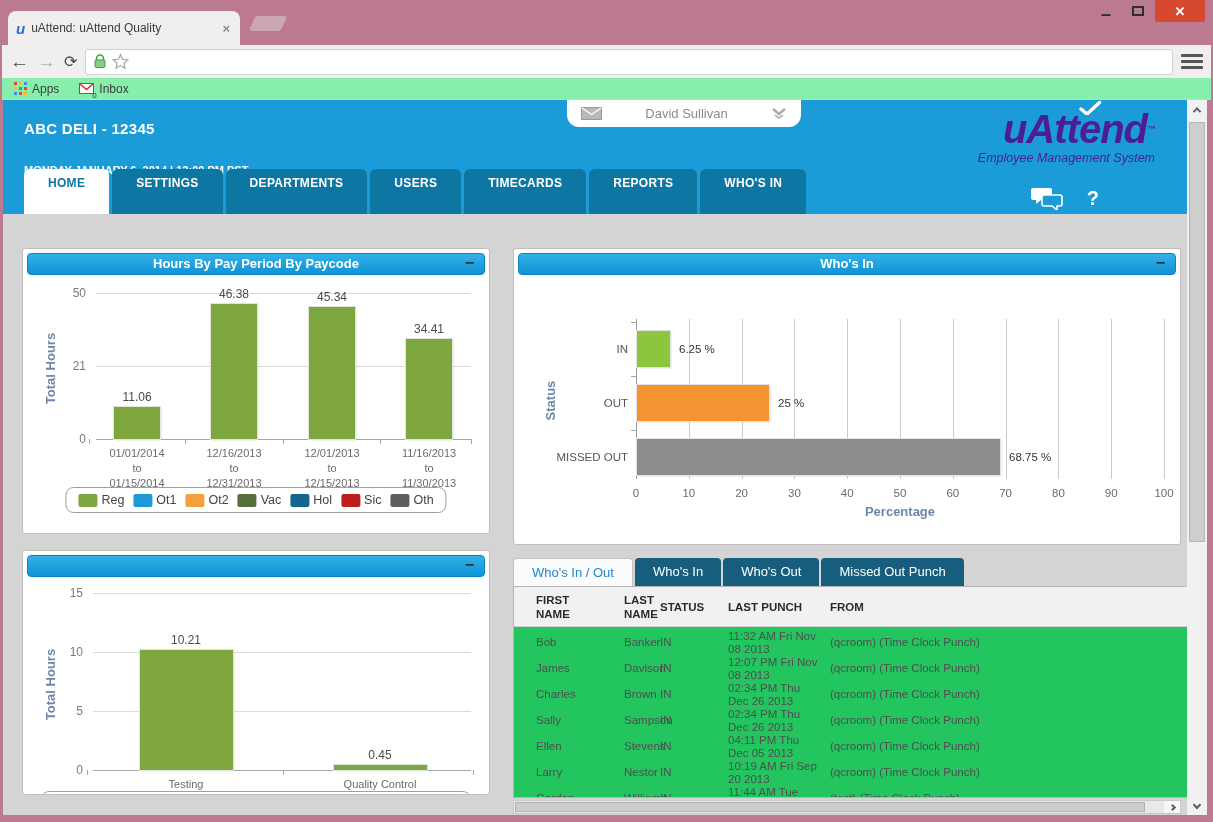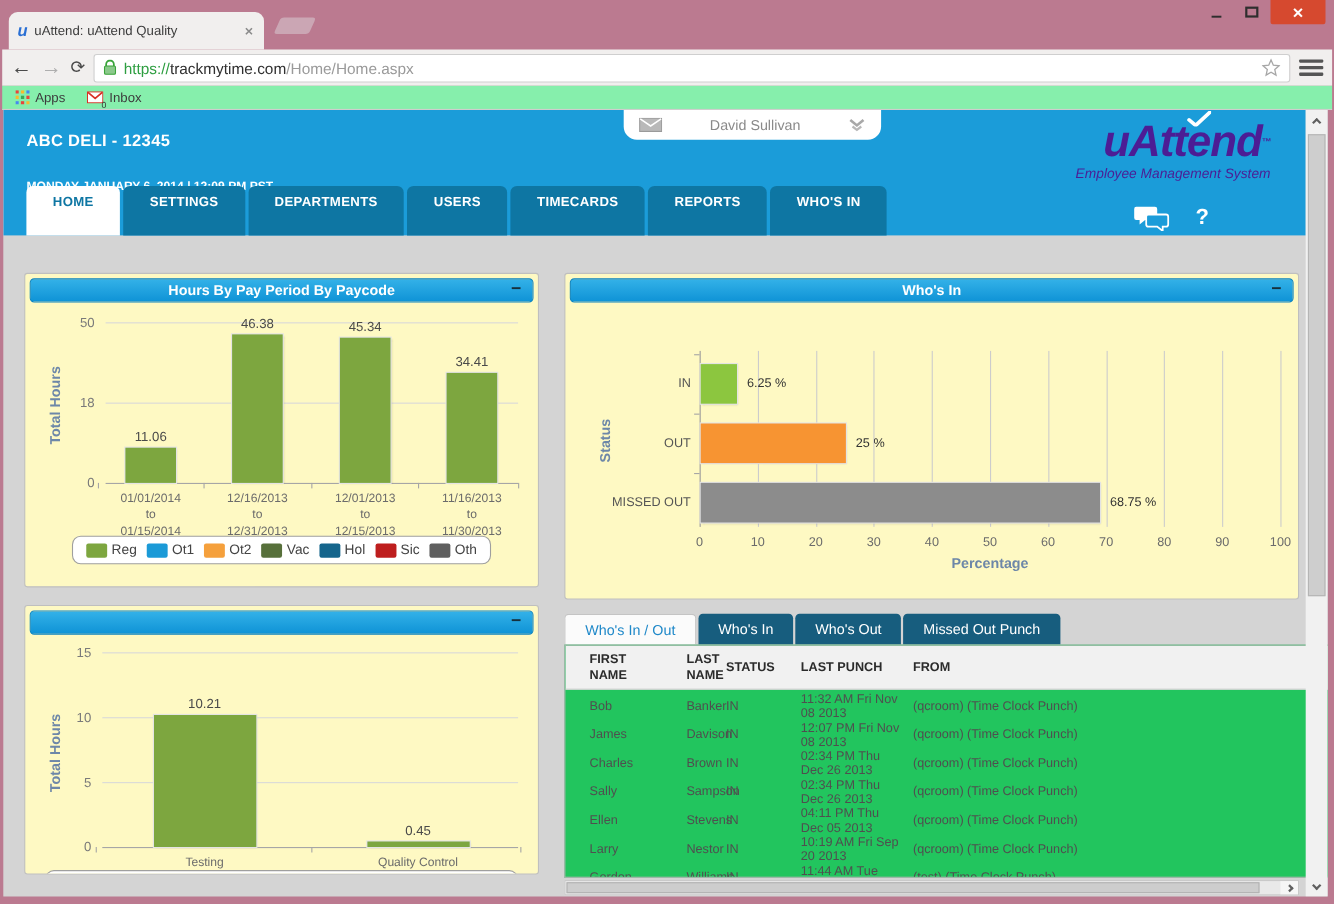--- a/index.html
+++ b/index.html
@@ -56,21 +56,21 @@
   .logo-check { position:absolute; right:54px; top:-7px; }
   .logo-tagline { font-size:12.5px; font-style:italic; margin-top:1px; }
   .main-nav { position:absolute; left:21px; bottom:0; display:flex; gap:3px; }
   .nav-tab { height:45px; line-height:29px; padding:0 24px; background:#0e76a3; color:#fff;
              font-size:12px; font-weight:bold; border-radius:6px 6px 0 0; letter-spacing:.3px; }
   .nav-tab.active { background:#fff; color:#0e76a3; }
   .header-icons { position:absolute; right:88px; bottom:4px; display:flex; align-items:center; gap:22px; }
   .help-glyph { color:#fff; font-size:20px; font-weight:bold; }
 
   
-  .card { position:absolute; background:#fef9c3; border:1px solid #bfbfbf; border-radius:3px; overflow:hidden; }
+  .card { position:absolute; background:#ffffff; border:1px solid #bfbfbf; border-radius:3px; overflow:hidden; }
   .card-header { position:absolute; left:4px; right:4px; top:4px; height:22px;
                  background:linear-gradient(#33b1e8,#0f93d6); border:1px solid #0c83c0; border-radius:4px;
                  color:#fff; font-weight:bold; font-size:13px; text-align:center; line-height:20px; }
   .card-collapse { position:absolute; right:10px; top:-1px; color:#16303c; font-size:16px; font-weight:bold; }
   .chart { position:absolute; left:0; top:26px; right:0; bottom:0; }
   .gridline-h { position:absolute; height:1px; background:#d9d9d9; }
   .gridline-v { position:absolute; width:1px; background:#cccccc; }
   .baseline { position:absolute; background:#a6a6a6; }
   .tickmark { position:absolute; background:#a6a6a6; }
   .vbar, .hbar { position:absolute; box-shadow:0 0 0 1px #e3e3e3, 1px 1px 2px rgba(0,0,0,.18); }
@@ -136,21 +136,20 @@
 
   <div class="toolbar">
     <span class="nav-glyph">←</span>
     <span class="nav-glyph fwd">→</span>
     <span class="nav-glyph reload">⟳</span>
     <div class="urlbar">
       <svg width="12" height="15" viewBox="0 0 12 15">
         <path d="M2.5 6 V4.5 a3.5 3.5 0 0 1 7 0 V6" fill="none" stroke="#3aa43a" stroke-width="1.6"></path>
         <rect x="1" y="6" width="10" height="7.5" rx="1.2" fill="#8bc98b" stroke="#3aa43a"></rect>
       </svg>
-      <span class="url-text"><span class="url-scheme">https://</span><span class="url-host">trackmytime.com</span><span class="url-path">/Home/Home.aspx</span></span>
       <svg width="17" height="17" viewBox="0 0 17 17">
         <path d="M8.5 1.5 L10.6 6.3 15.8 6.8 11.9 10.2 13 15.3 8.5 12.6 4 15.3 5.1 10.2 1.2 6.8 6.4 6.3 Z" fill="none" stroke="#a7a7a7" stroke-width="1.2"></path>
       </svg>
     </div>
     <div class="menu-btn">
         <i></i>
         <i></i>
         <i></i>
       </div>
   </div>
@@ -228,21 +227,21 @@
 
     <div class="card" style="left:19px; top:148px; width:468px; height:286px;">
       <div class="card-header">
         <span>Hours By Pay Period By Paycode</span>
         <span class="card-collapse">−</span>
       </div>
       <div class="chart" id="chart1">
         <div class="axis-title rot" style="left:-48px; top:86px; width:150px;">Total Hours</div>
       <div class="ytick" style="left: 33px; top: 157px;">0</div>
           <div class="gridline-h" style="left: 73px; width: 375px; top: 91px;"></div>
-          <div class="ytick" style="left: 33px; top: 84px;">18</div>
+          <div class="ytick" style="left: 33px; top: 84px;">21</div>
           <div class="gridline-h" style="left: 73px; width: 375px; top: 18px;"></div>
           <div class="ytick" style="left: 33px; top: 11px;">50</div>
           <div class="baseline" style="left: 73px; width: 375px; top: 164px; height: 1px;"></div>
           <div class="tickmark" style="left: 66px; top: 164px; width: 1px; height: 5px;"></div>
           <div class="tickmark" style="left: 162px; top: 164px; width: 1px; height: 5px;"></div>
           <div class="tickmark" style="left: 260px; top: 164px; width: 1px; height: 5px;"></div>
           <div class="tickmark" style="left: 357px; top: 164px; width: 1px; height: 5px;"></div>
           <div class="tickmark" style="left: 448px; top: 164px; width: 1px; height: 5px;"></div>
           <div class="vbar" style="left: 91px; width: 46px; top: 131.705px; height: 32.2952px; background: rgb(125, 166, 63);"></div>
           <div class="value-label" style="left: 74px; width: 80px; top: 114.705px;">11.06</div>

